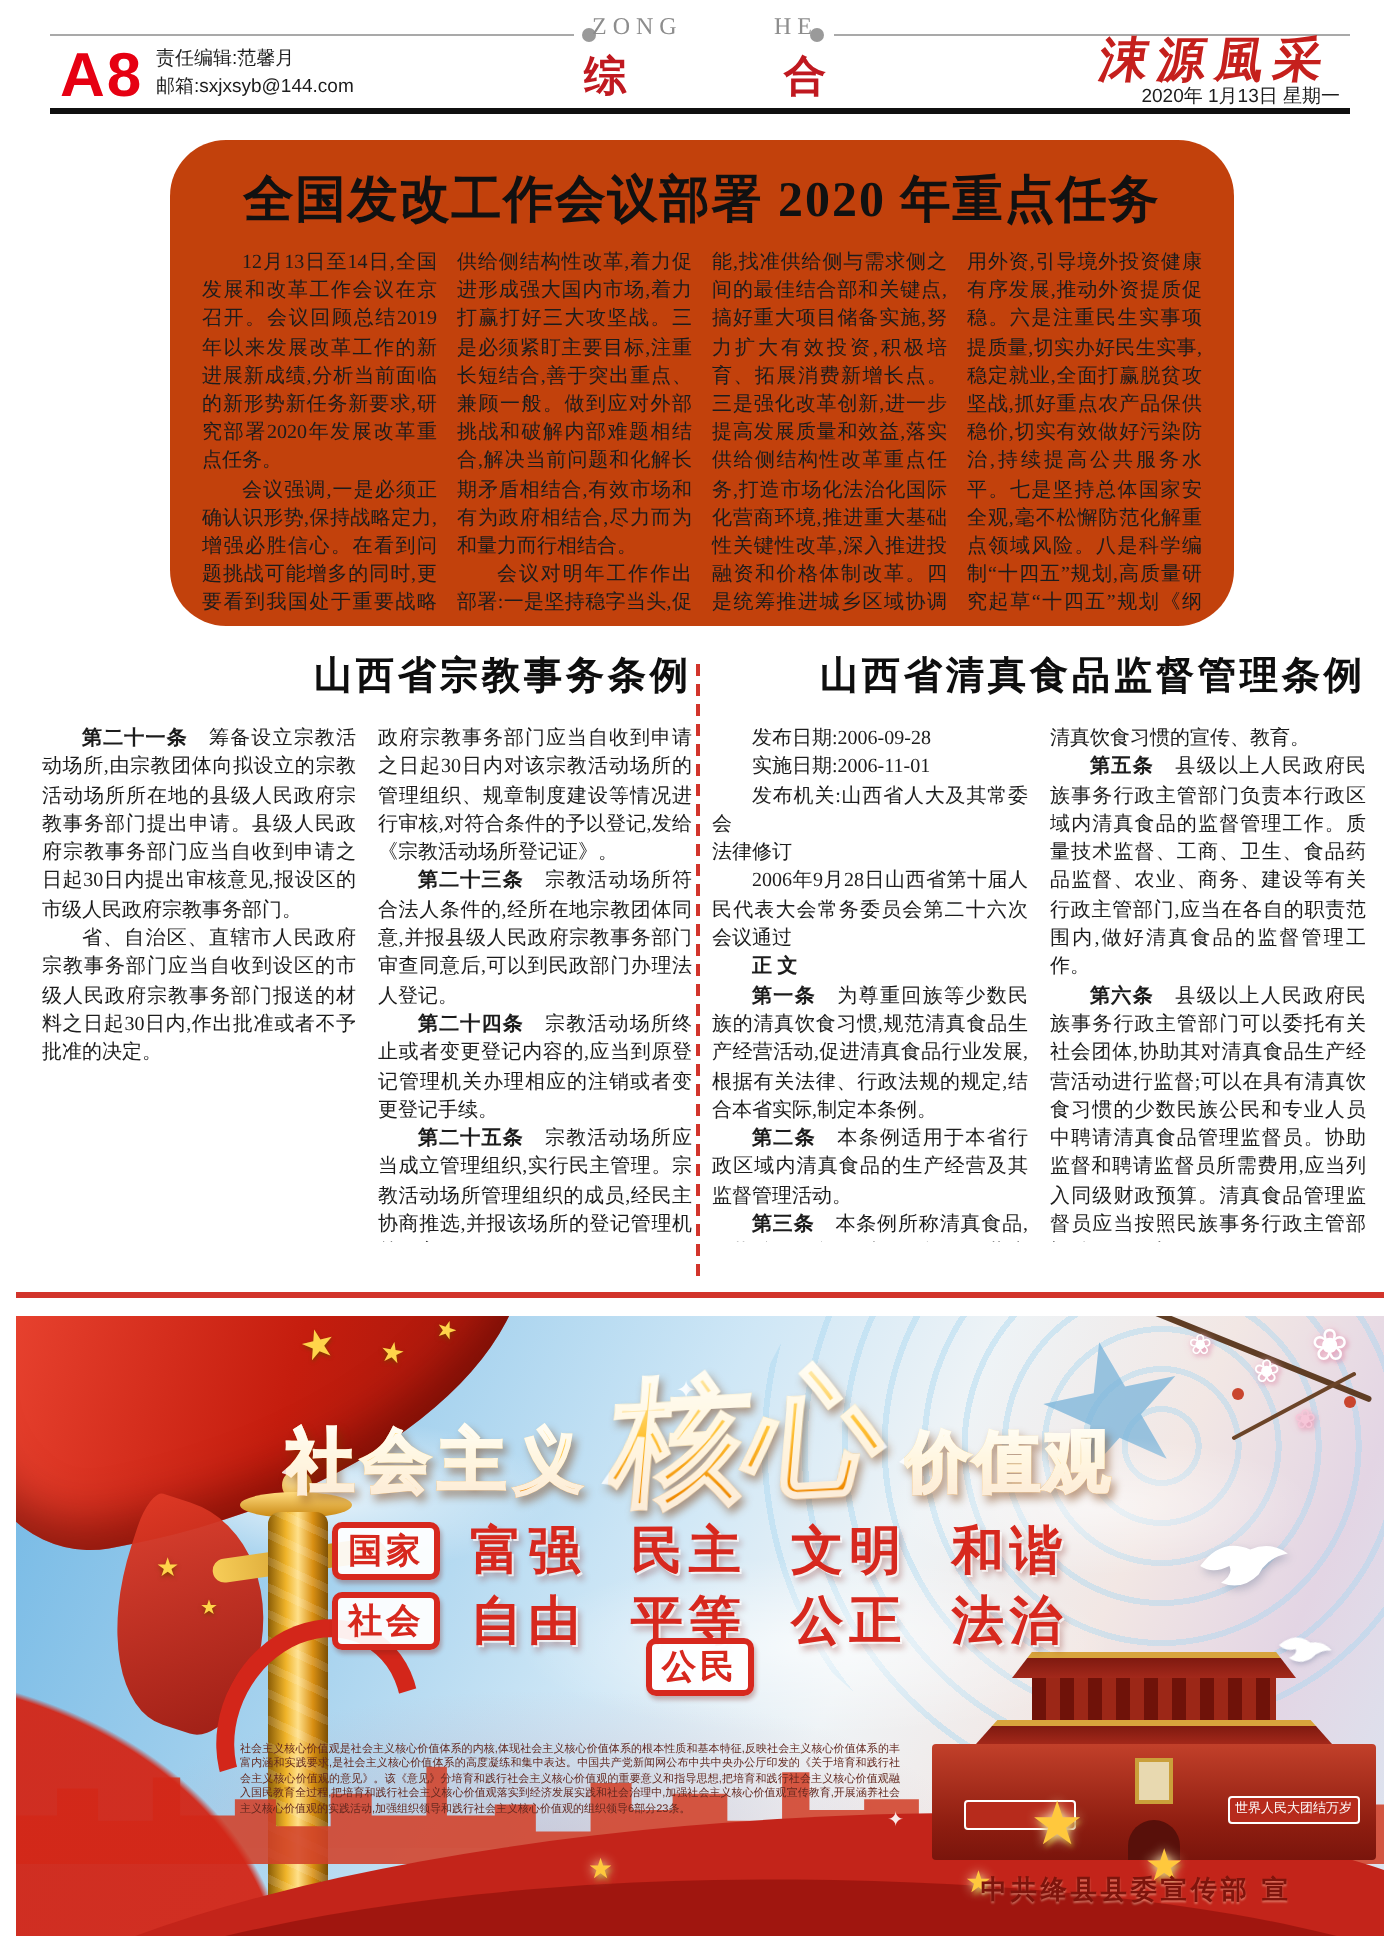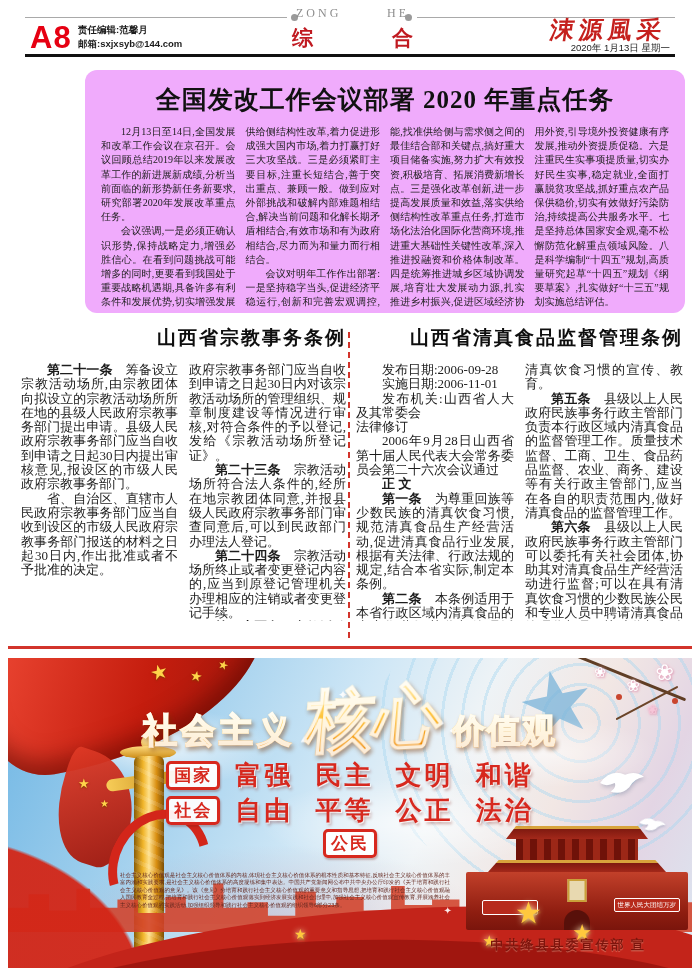--- a/index.html
+++ b/index.html
@@ -2,48 +2,48 @@
 <html><head>
 <meta charset="utf-8">
 <style>
   html,body{margin:0;padding:0;}
   body{width:700px;height:980px;position:relative;overflow:hidden;background:#ffffff;
        font-family:"Liberation Serif",serif;color:#1c1c1c;}
   
   .hdr{position:absolute;left:0;top:0;width:700px;height:58px;}
   .hdr .page-code{position:absolute;left:30px;top:20px;font-family:"Liberation Sans",sans-serif;
        font-weight:bold;font-size:31px;color:#e60012;letter-spacing:1px;}
-  .hdr .ed-lines{position:absolute;left:78px;top:23px;font-size:9.5px;font-weight:bold;line-height:14px;
+  .hdr .ed-lines{position:absolute;left:78px;top:23px;font-size:9.5px;font-weight:normal;line-height:14px;
        font-family:"Liberation Sans",sans-serif;}
   .rule-l{position:absolute;top:17px;left:25px;width:262px;height:1px;background:#a9a9a9;}
   .rule-r{position:absolute;top:17px;left:417px;width:258px;height:1px;background:#a9a9a9;}
   .dot-l{position:absolute;top:14px;left:291px;width:7px;height:7px;border-radius:50%;background:#9a9a9a;}
   .dot-r{position:absolute;top:14px;left:405px;width:7px;height:7px;border-radius:50%;background:#9a9a9a;}
   .sec{position:absolute;left:290px;top:6px;width:125px;text-align:center;}
   .sec .pin{color:#8d8d8d;font-size:12px;letter-spacing:3px;display:flex;justify-content:space-between;padding:0 6px;}
   .sec .chars{color:#c01920;font-size:21px;font-weight:bold;display:flex;justify-content:space-between;
        padding:0 2px;margin-top:3px;}
   .masthead{position:absolute;right:34px;top:14px;color:#c5201d;font-size:24px;font-weight:bold;
        letter-spacing:5px;transform:skewX(-8deg);}
   .dateline{position:absolute;right:30px;top:42px;font-size:9.5px;font-weight:normal;
        font-family:"Liberation Sans",sans-serif;}
   .hdr-bar{position:absolute;left:25px;right:25px;top:54px;height:3px;background:#101010;}
   
-  .lead{position:absolute;left:85px;top:70px;width:600px;height:243px;background:#f0abfc;
-       border-radius:12px;overflow:hidden;}
+  .lead{position:absolute;left:85px;top:70px;width:532px;height:243px;background:#c2410c;
+       border-radius:28px;overflow:hidden;}
   .lead h1{margin:13px 10px 0;text-align:center;font-size:25px;letter-spacing:1px;color:#111;}
   .cols4{display:flex;gap:10px;margin:9px 16px 0;height:182px;overflow:hidden;}
   .cols4 .col{flex:1;font-size:10px;line-height:14.2px;text-align:justify;}
   
   .art{position:absolute;top:325px;}
   .art h2{margin:0;text-align:right;font-size:19px;letter-spacing:2px;color:#0e0e0e;}
   .art-left{left:21px;width:325px;}
   .art-right{left:356px;width:327px;}
   .cols2{display:flex;gap:11px;margin-top:12px;height:258px;overflow:hidden;}
-  .cols2 .col{flex:1;font-size:13px;line-height:14.3px;text-align:justify;}
+  .cols2 .col{flex:1;font-size:10px;line-height:14.3px;text-align:justify;}
   .col p{margin:0;text-indent:2em;}
   .col p.cont{text-indent:0;}
   .col b{font-family:"Liberation Sans",sans-serif;}
   .v-divider{position:absolute;left:348px;top:332px;height:306px;width:0;border-left:2px dashed #d2342b;}
   .red-rule{position:absolute;left:8px;top:646px;width:684px;height:3px;background:#d2342b;}
   
   .poster{position:absolute;left:8px;top:658px;width:684px;height:310px;overflow:hidden;
        background:linear-gradient(115deg,#6fb6e4 0%,#9ccdec 22%,#cfe7f6 45%,#eef3f6 60%,#f2e7e4 74%,#e3d5e4 86%,#dbe6f1 100%);
        font-family:"Liberation Sans",sans-serif;}
   .cloud{position:absolute;border-radius:50%;
@@ -112,21 +112,21 @@
   .p-title{position:absolute;left:0;top:16px;width:100%;text-align:center;white-space:nowrap;}
   .p-t1,.p-t2,.p-t3{display:inline-block;vertical-align:baseline;font-weight:900;
        background:linear-gradient(#fff3c4 5%,#ffc337 45%,#f08a00 80%,#c96b00);
        -webkit-background-clip:text;background-clip:text;color:transparent;
        -webkit-text-stroke:1.5px rgba(255,255,255,.85);
        filter:drop-shadow(2px 3px 2px rgba(120,50,0,.45));}
   .p-t1{font-size:34px;letter-spacing:4px;}
   .p-t2{font-size:68px;transform:skewX(-8deg) rotate(-3deg);margin:0 6px;font-family:"Liberation Serif",serif;}
   .p-t3{font-size:33px;letter-spacing:2px;}
   .vrow{position:absolute;left:0;width:100%;display:flex;justify-content:center;align-items:center;gap:15px;}
-  .vrow1{top:100px;text-align:center;} .vrow2{top:135px;} .vrow3{top:171px;}
+  .vrow1{top:100px;text-align:center;} .vrow2{top:135px;} .vrow3{top:161px;}
   .vlabel{border:3px solid #d7281e;color:#d7281e;background:rgba(255,255,255,.93);font-weight:bold;
        font-size:17px;line-height:21px;padding:1px 5px;border-radius:5px;letter-spacing:2px;
        box-shadow:1px 2px 2px rgba(120,30,20,.3);}
   .vvals{color:#d7281e;font-weight:900;font-size:26px;letter-spacing:3px;word-spacing:12px;
        text-shadow:1px 1px 0 rgba(255,255,255,.75),2px 3px 3px rgba(130,30,20,.35);}
   .fineprint{position:absolute;left:112px;top:214px;width:330px;font-size:5.5px;line-height:7.4px;
        color:#63281f;text-align:justify;}
   .p-byline{position:absolute;right:46px;bottom:14px;color:#7e140c;font-weight:bold;font-size:13px;
        letter-spacing:2px;text-shadow:0 1px 1px rgba(255,230,200,.4);}
 </style>

